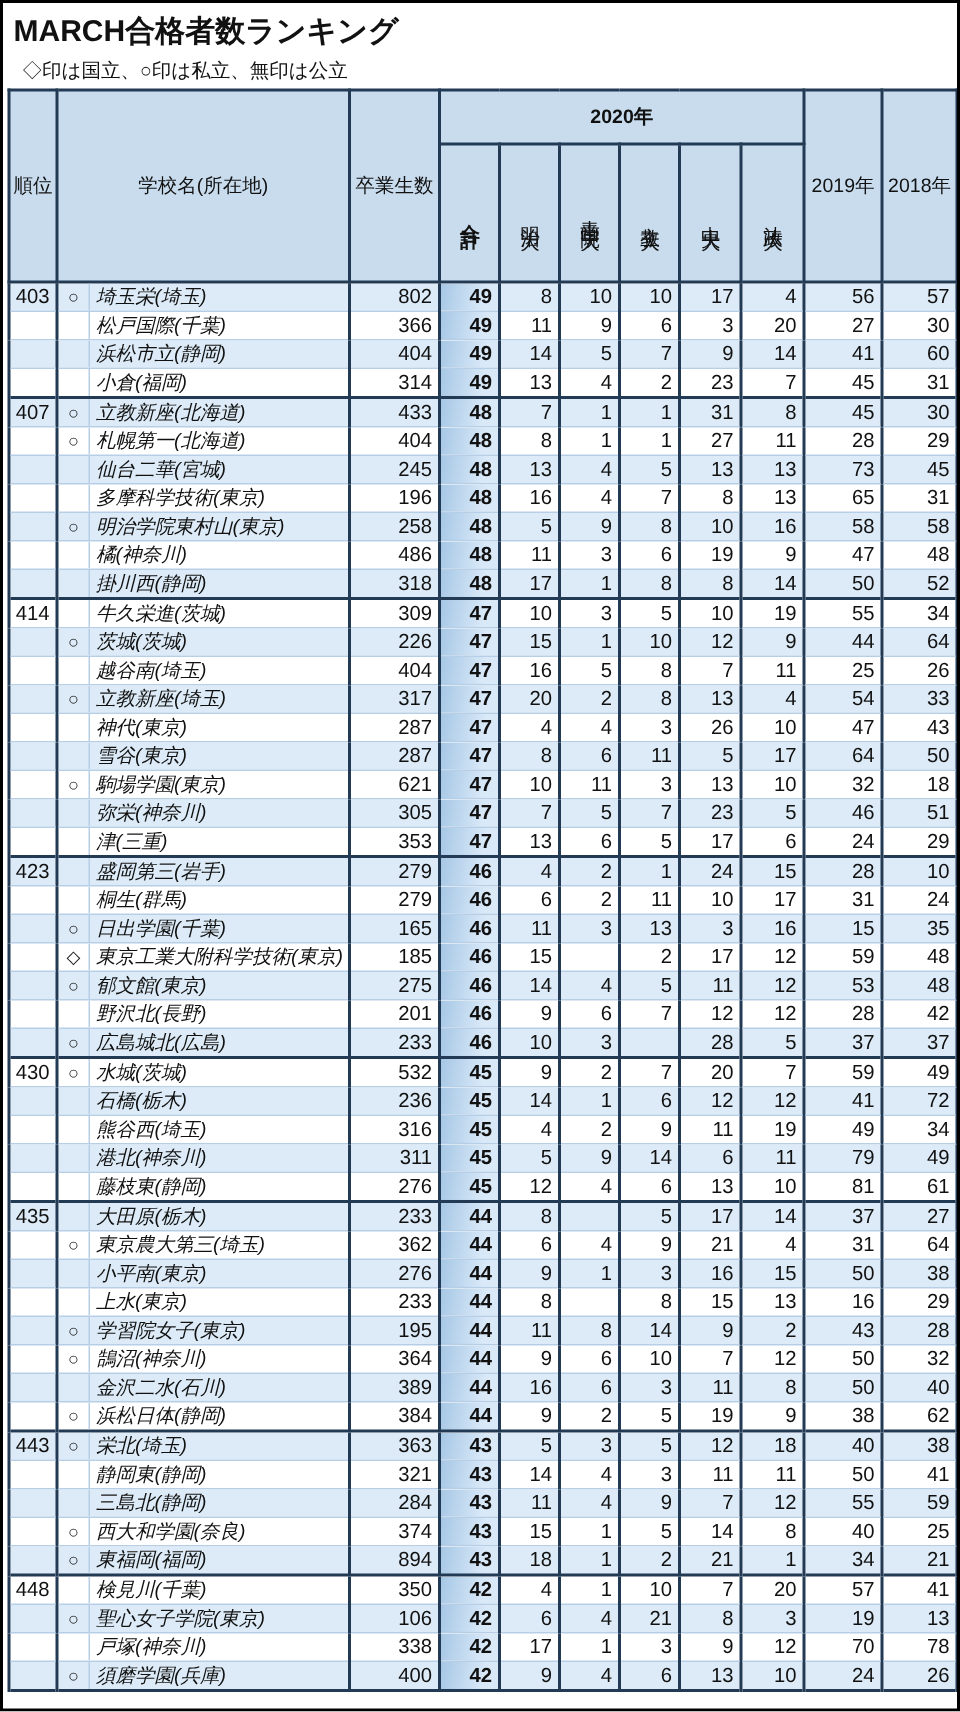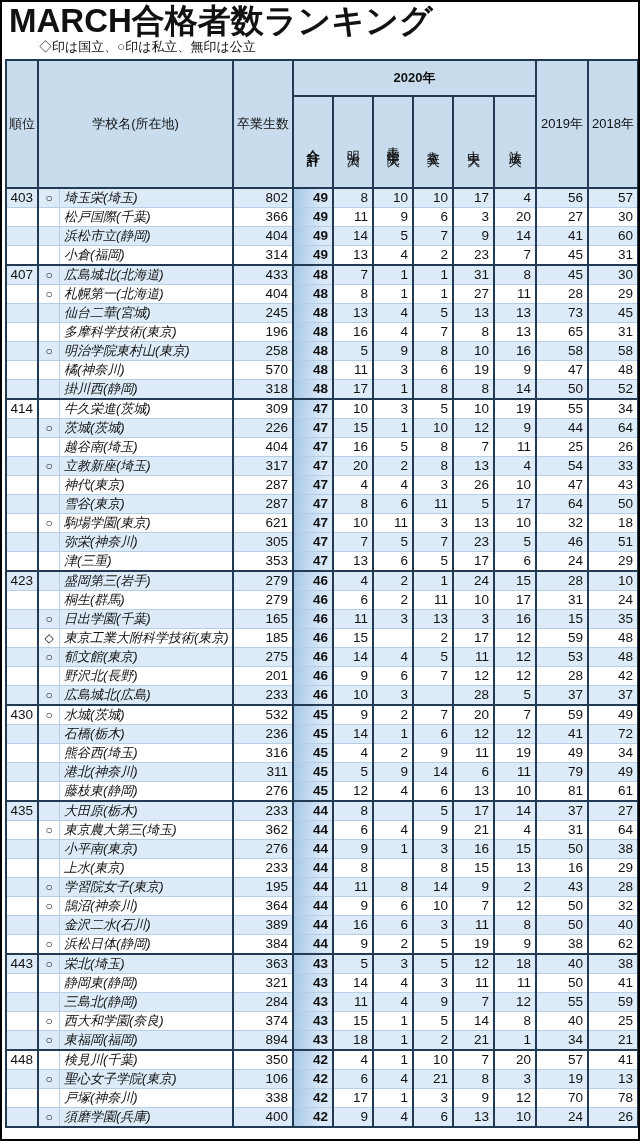--- a/index.html
+++ b/index.html
@@ -20,29 +20,29 @@
     position:relative;
   }
   .page{
     position:absolute;inset:0;
     border:2px solid #000000;
     background:#ffffff;
     padding:1px 2px;
     overflow:hidden;
   }
   .title{
-    font-size:33px;
+    font-size:20px;
     font-weight:bold;
     line-height:32px;
     margin:2px 0 1px 5px;
     letter-spacing:0px;
     white-space:nowrap;
   }
   .notes{
-    margin:0 0 3px 35px;
+    margin:0 0 3px 11px;
     font-size:13px;
     line-height:17.5px;
   }
   table{
     border-collapse:collapse;
     table-layout:fixed;
     width:632px;
     margin-left:1px;
   }
   table, th, td{border:2px solid var(--border-dark);}
@@ -212,21 +212,21 @@
     <td class="num">23</td>
     <td class="num">7</td>
     <td class="num">45</td>
     <td class="num">31</td>
   </tr>
         <tr class="stripe group-start">
     <td class="rank">407</td>
     <td class="school">
       <div class="school-inner">
         <span class="mark">○</span>
-        <span class="name">広島城北(北海道)</span>
+        <span class="name">立教新座(北海道)</span>
       </div>
     </td>
     <td class="num">433</td>
     <td class="num total">48</td>
     <td class="num">7</td>
     <td class="num">1</td>
     <td class="num">1</td>
     <td class="num">31</td>
     <td class="num">8</td>
     <td class="num">45</td>
@@ -305,21 +305,21 @@
     <td class="num">58</td>
   </tr>
         <tr>
     <td class="rank"></td>
     <td class="school">
       <div class="school-inner">
         <span class="mark"></span>
         <span class="name">橘(神奈川)</span>
       </div>
     </td>
-    <td class="num">570</td>
+    <td class="num">486</td>
     <td class="num total">48</td>
     <td class="num">11</td>
     <td class="num">3</td>
     <td class="num">6</td>
     <td class="num">19</td>
     <td class="num">9</td>
     <td class="num">47</td>
     <td class="num">48</td>
   </tr>
         <tr class="stripe">

